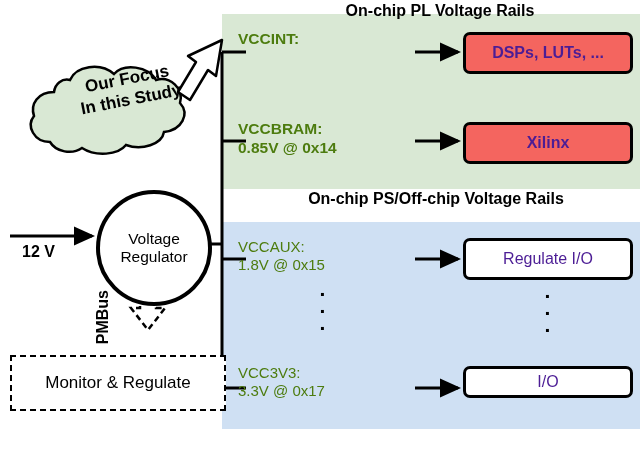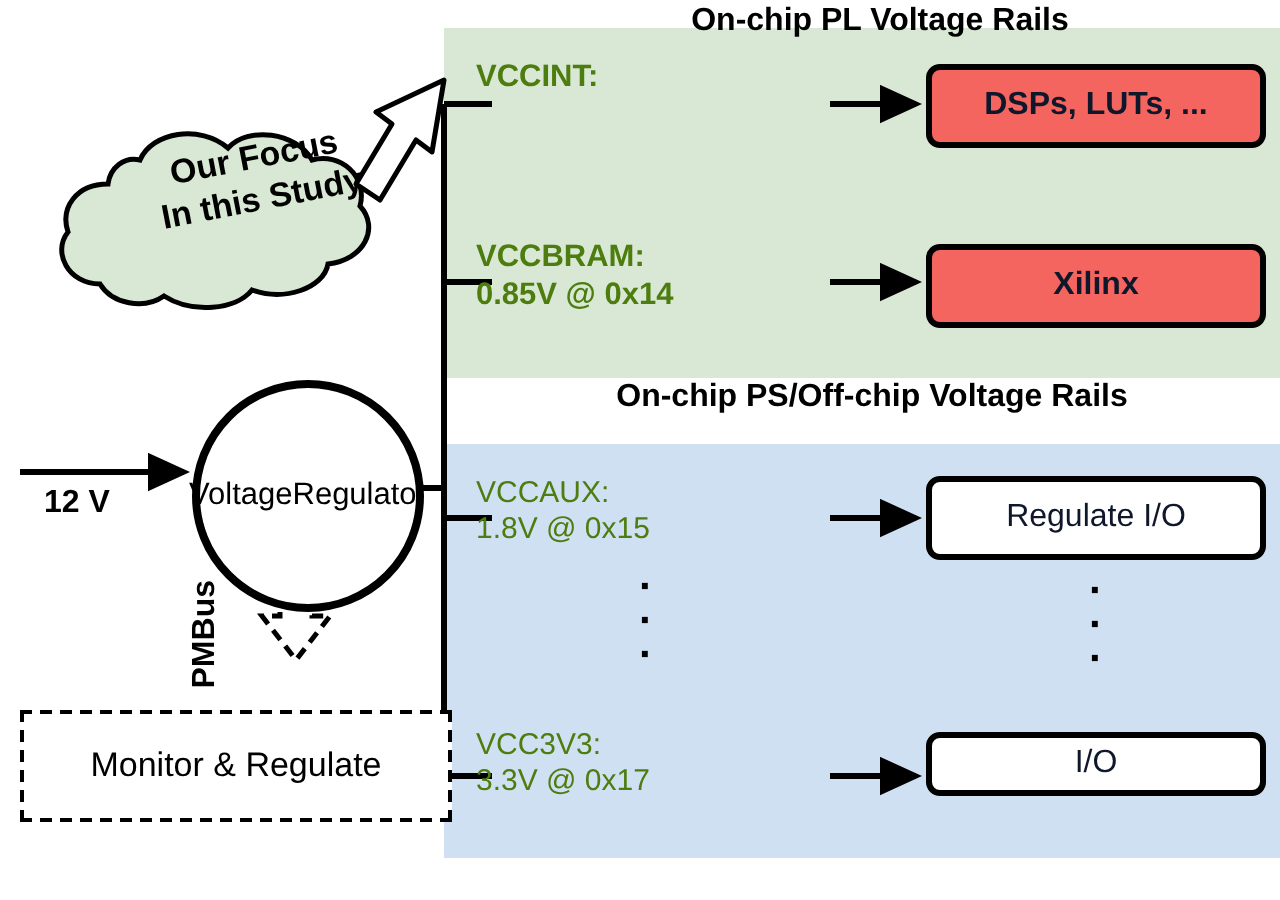--- a/index.html
+++ b/index.html
@@ -59,40 +59,40 @@
   #lbl-vcc3v3  { left: 238px; top: 364px; width: 170px; }
 
   
   .dest-box {
     border: 3px solid #000;
     border-radius: 7px;
     display: flex;
     align-items: center;
     justify-content: center;
     font-size: 16px;
-    color: #0f172a;
+    color: #4c1d95;
     box-sizing: border-box;
     white-space: nowrap;
   }
   .dest-red { background: #f4655f; font-weight: bold; }
   .dest-white { background: #ffffff; font-weight: normal; }
 
   #box-dsp   { left: 463px; top: 32px;  width: 170px; height: 42px; }
   #box-bram  { left: 463px; top: 122px; width: 170px; height: 42px; }
   #box-aux   { left: 463px; top: 238px; width: 170px; height: 42px; }
   #box-io    { left: 463px; top: 366px; width: 170px; height: 32px; }
 
   
   #regulator {
     left: 96px; top: 190px; width: 108px; height: 108px;
     border: 4px solid #000;
     border-radius: 50%;
     background: #fff;
     display: flex;
-    flex-direction: row;
+    flex-direction: column;
     align-items: center;
     justify-content: center;
     font-size: 15.5px;
     line-height: 1.18;
     color: #000;
   }
 
   
   #in-12v {
     left: 22px; top: 243px;

